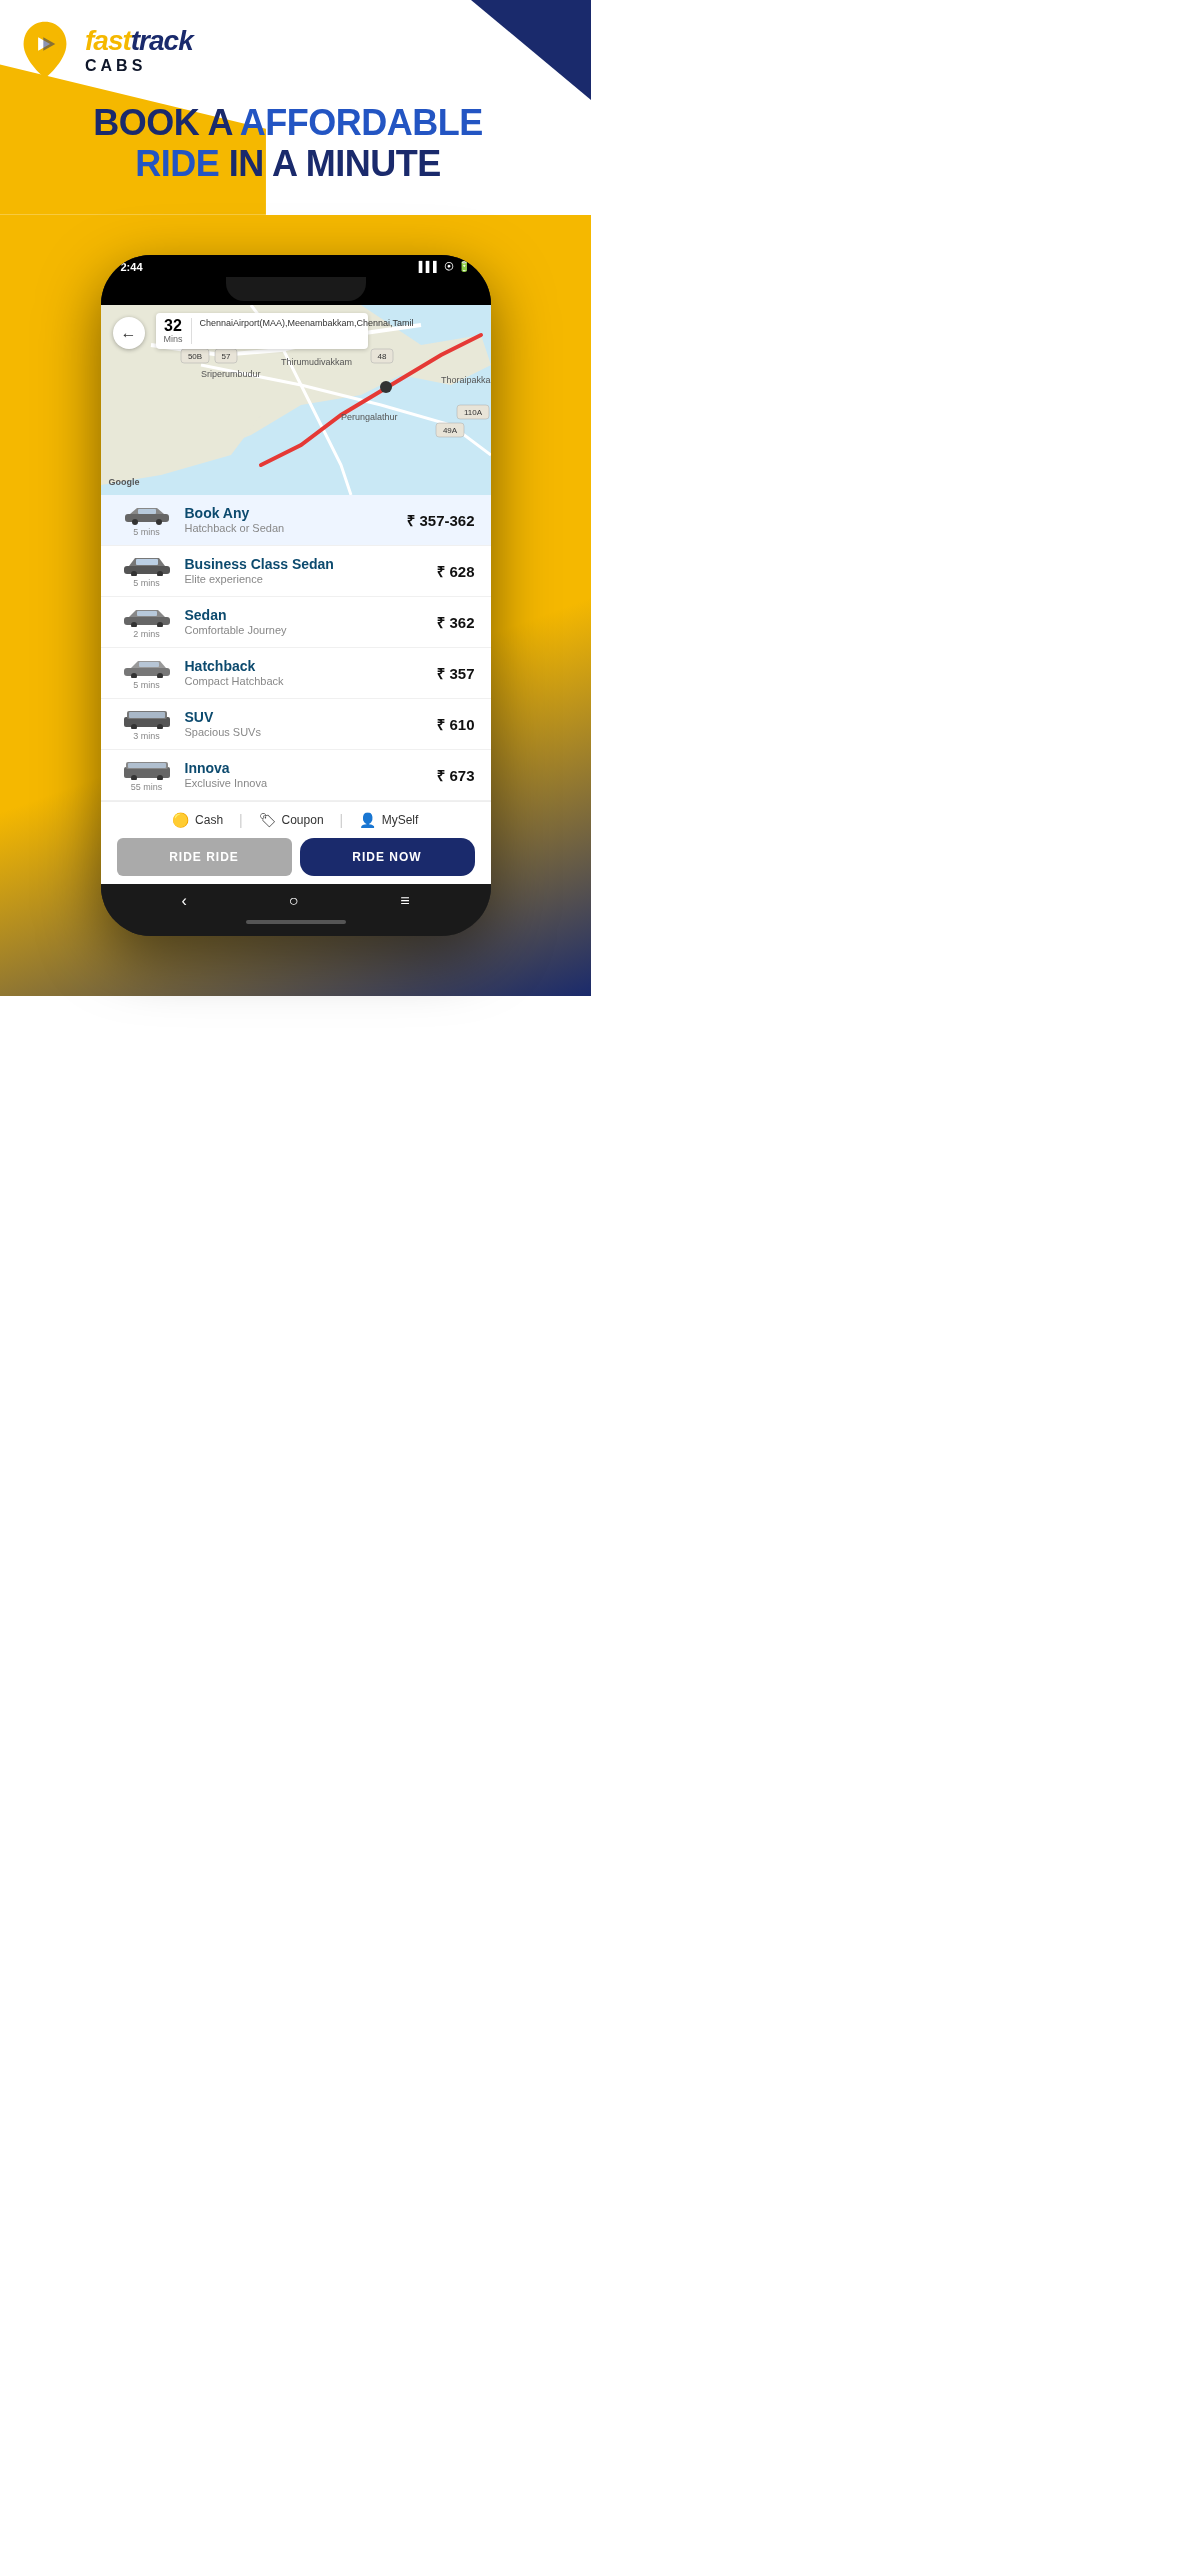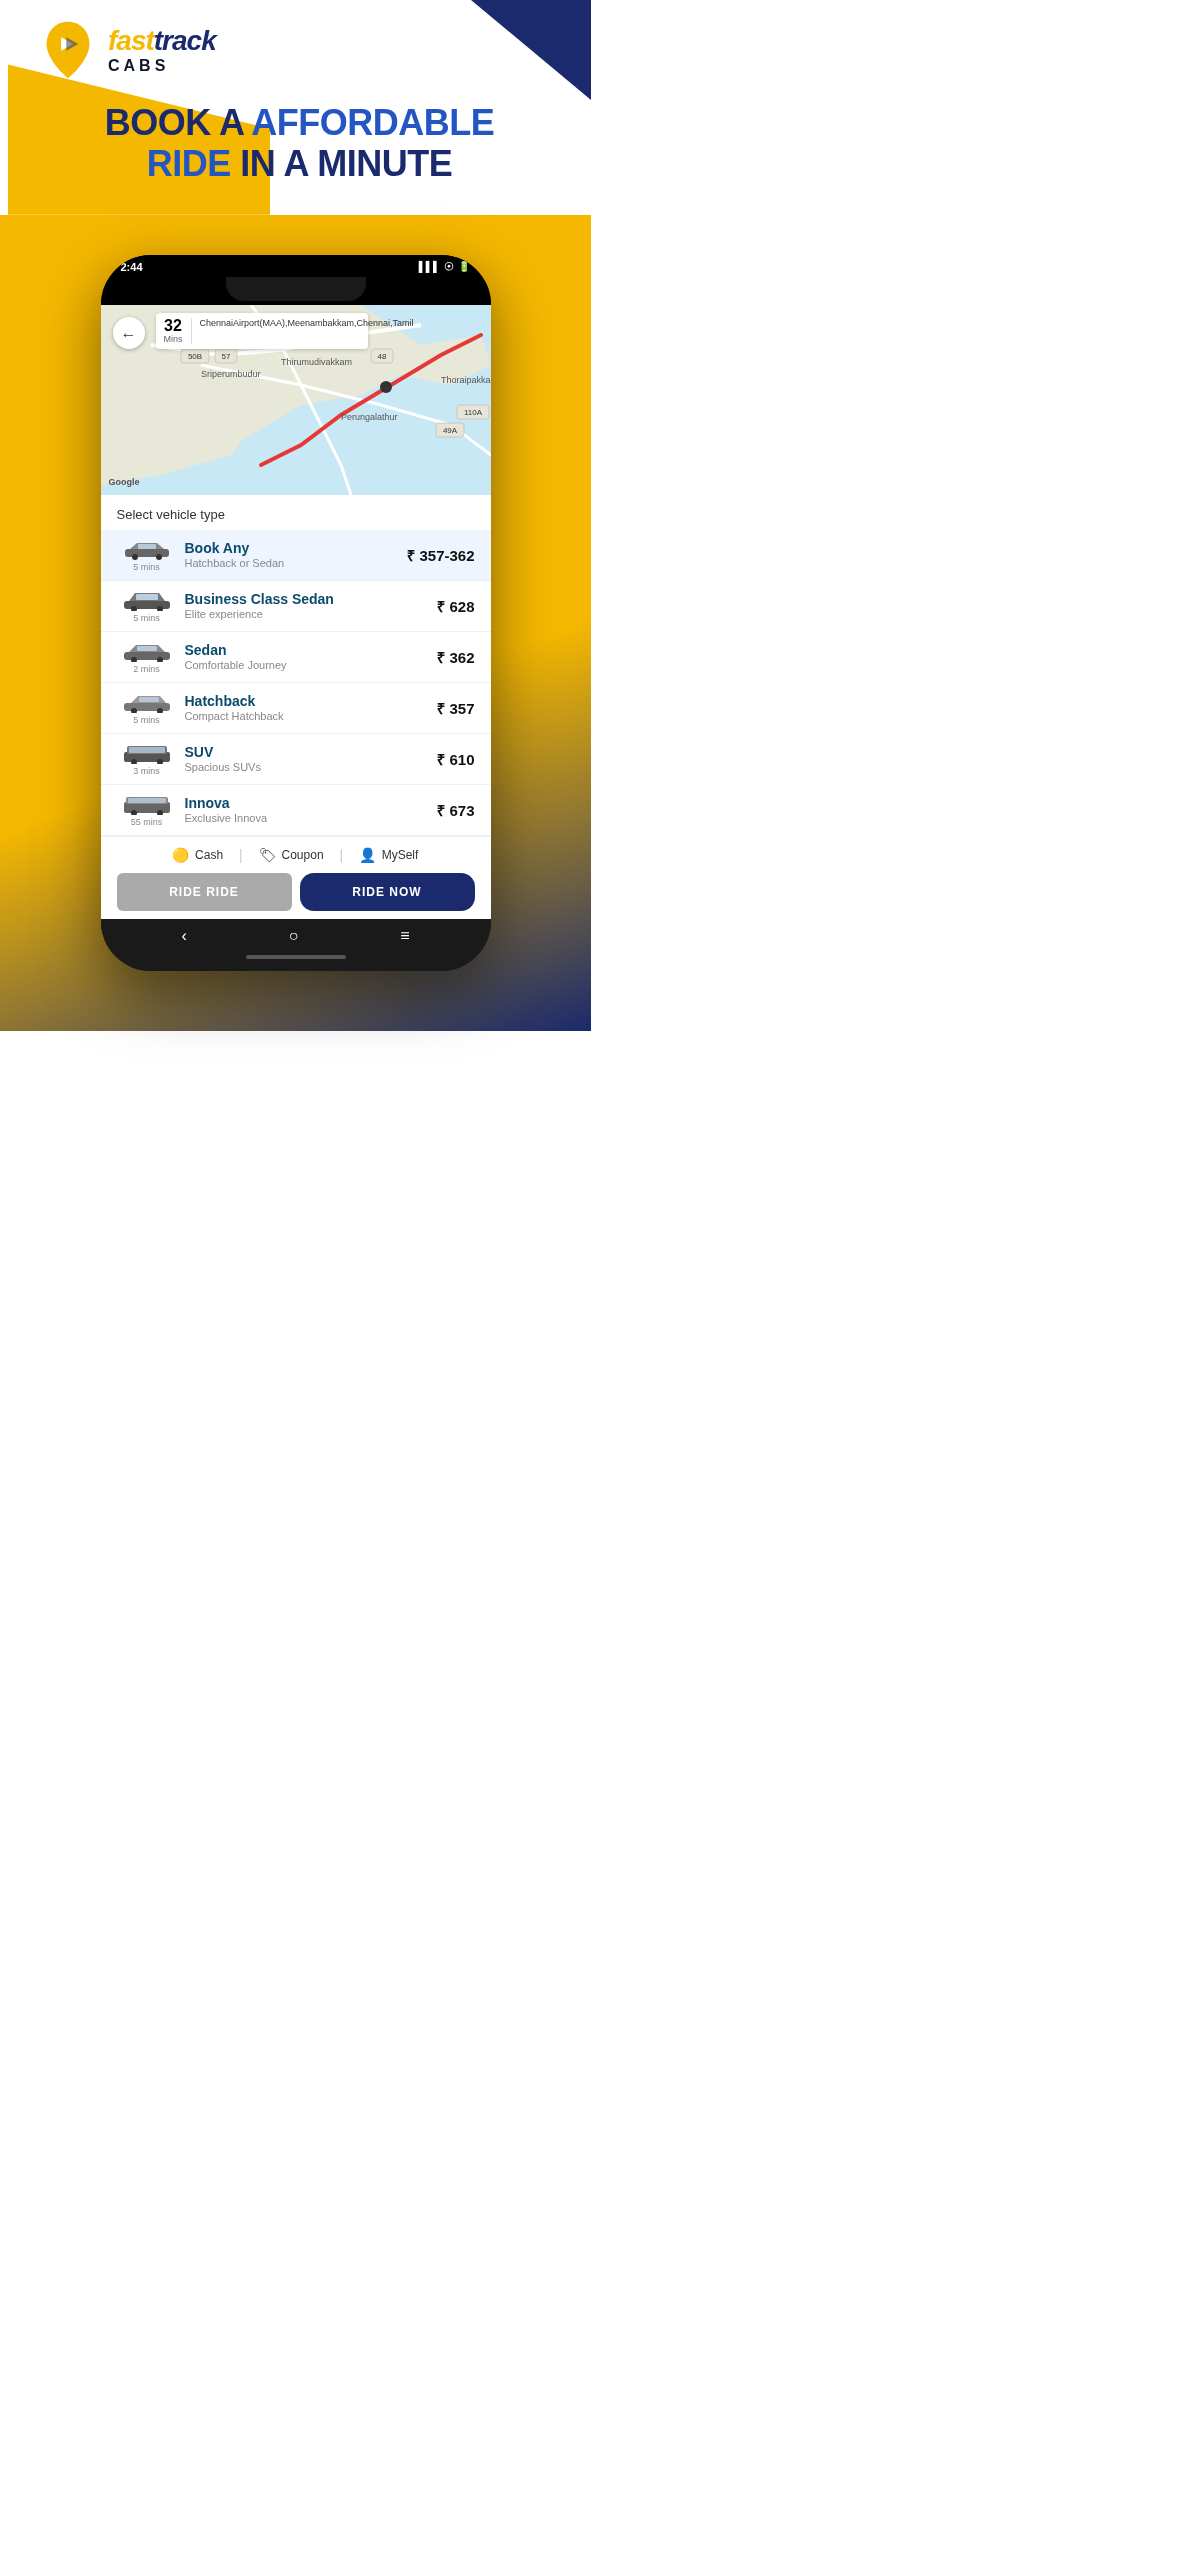--- a/index.html
+++ b/index.html
@@ -8,24 +8,23 @@
       min-height: 1280px;
       background: #fff;
       font-family: 'Arial', sans-serif;
       overflow-x: hidden;
     }
 
     
     .header {
       position: relative;
       background: #fff;
-      padding: 20px 30px 10px 30px;
+      padding: 20px 30px 10px 15px;
       overflow: hidden;
       min-height: 200px;
-      margin-left: 8px;
     }
     .header-bg-yellow {
       position: absolute;
       bottom: 0; left: 0;
       width: 45%;
       height: 100%;
       background: #F5B800;
       clip-path: polygon(0 30%, 100% 60%, 100% 100%, 0 100%);
     }
     .header-bg-navy {
@@ -453,21 +452,20 @@
             <div class="minutes">32</div>
             <div class="mins-label">Mins</div>
           </div>
           <div class="address">ChennaiAirport(MAA),Meenambakkam,Chennai,Tamil</div>
         </div>
 
         <div class="google-watermark">Google</div>
       </div>
 
       <div class="vehicle-list-container">
-        <div class="select-label">Select vehicle type</div>
 
         <div id="vehicle-list">
             <div class="vehicle-item selected">
     <div class="vehicle-img-wrap">
       <svg viewBox="0 0 50 22" xmlns="http://www.w3.org/2000/svg" width="50" height="22">
       <rect x="3" y="11" width="44" height="8" rx="3" fill="#666"></rect>
       <path d="M8,11 L15,5 L35,5 L42,11Z" fill="#888"></path>
       <circle cx="13" cy="19" r="3" fill="#333"></circle>
                   <circle cx="37" cy="19" r="3" fill="#333"></circle>
       <rect x="16" y="6" width="18" height="5" rx="1" fill="#cce5ff" opacity="0.7"></rect>

